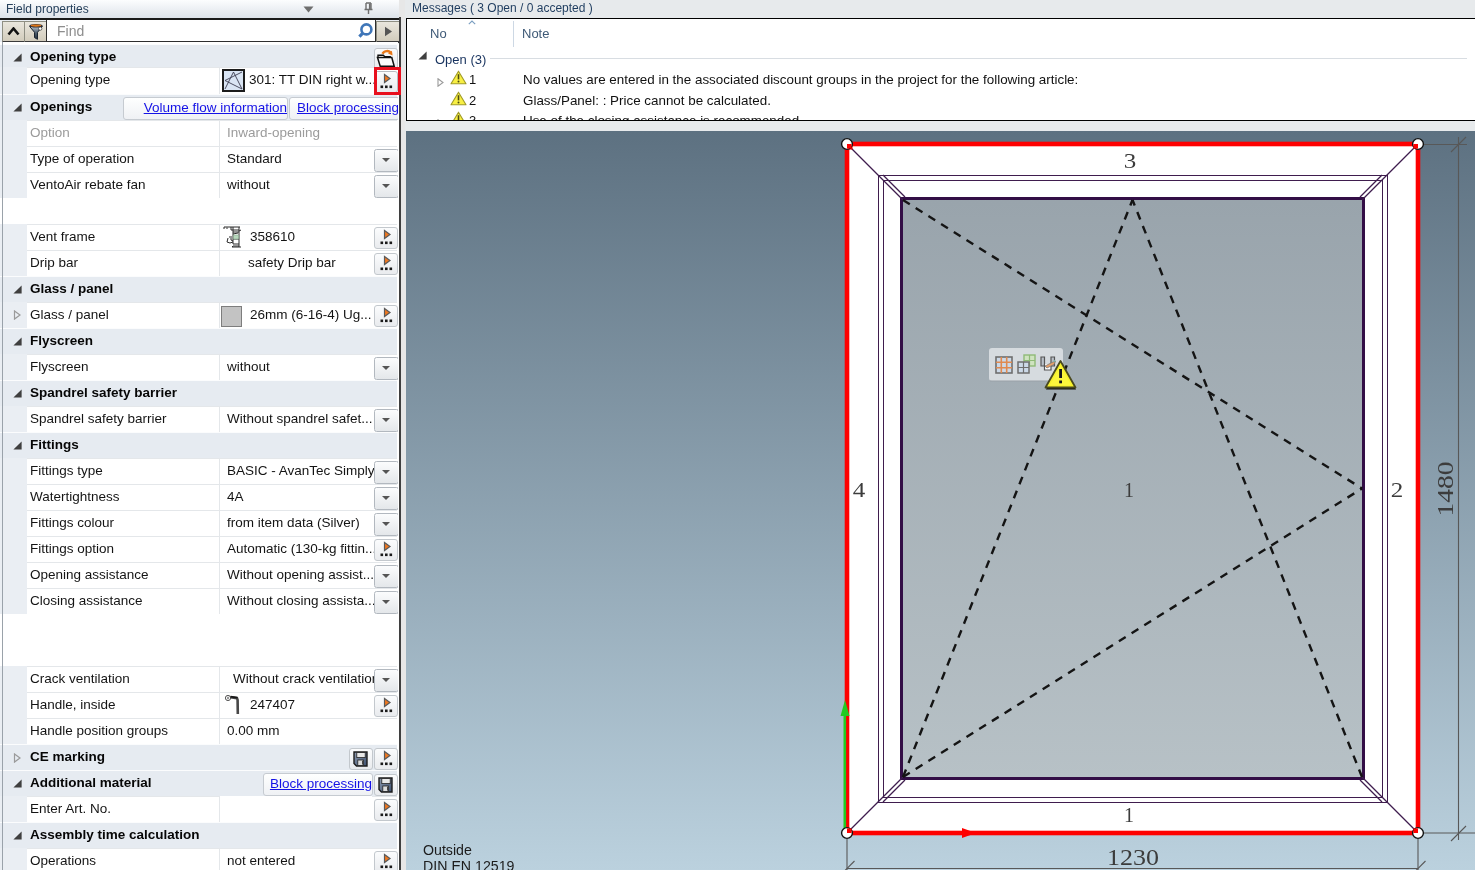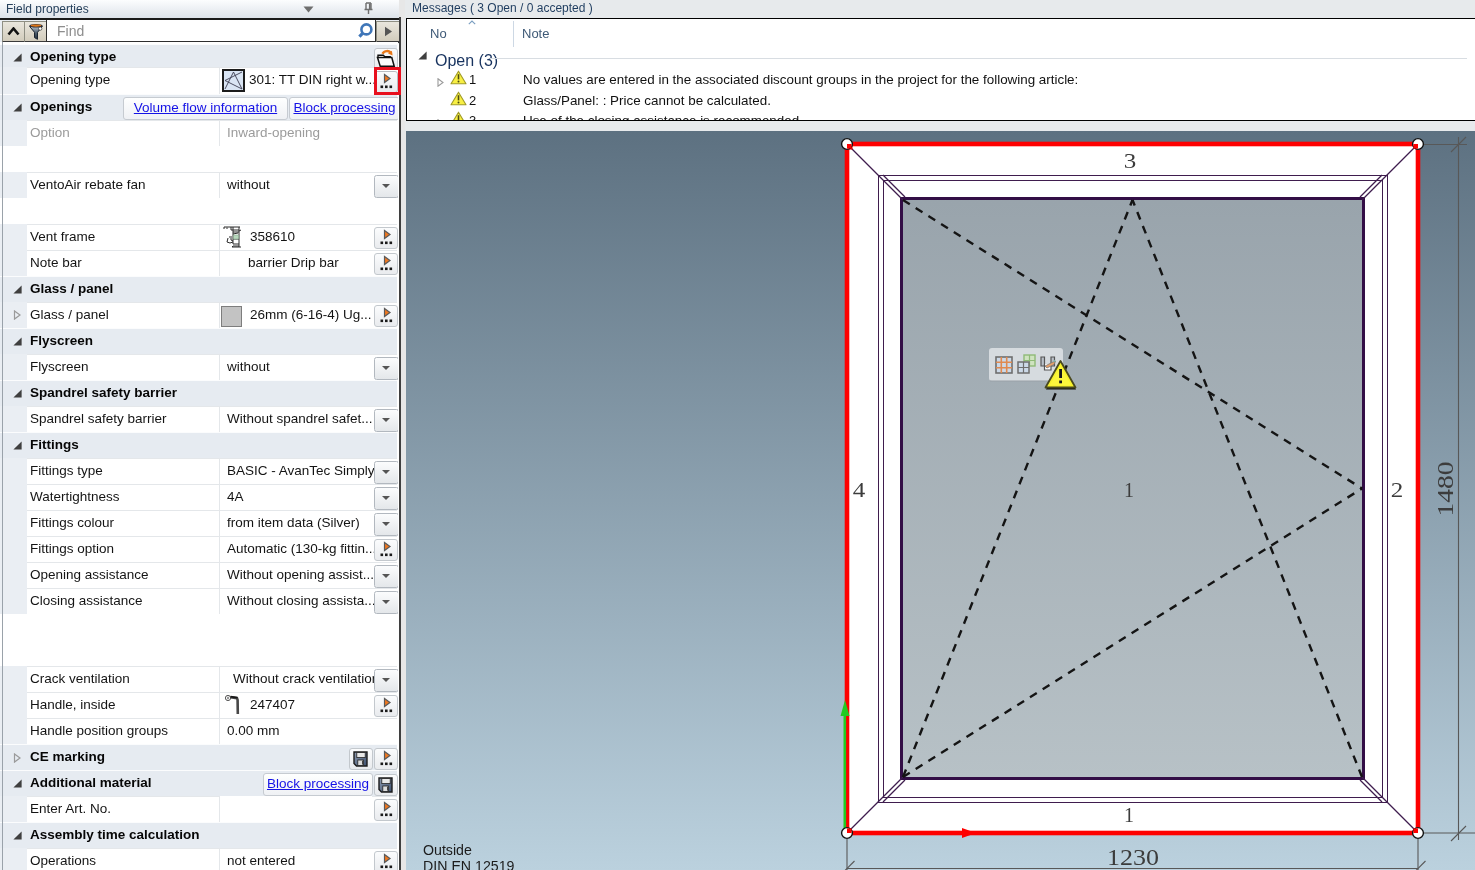--- a/index.html
+++ b/index.html
@@ -21,27 +21,27 @@
 .vc{left:220px;width:177px}
 .lbl{position:absolute;left:30px;top:5px;font-size:13.5px;color:#141414;white-space:nowrap}
 .val{position:absolute;top:5px;font-size:13.5px;color:#141414;white-space:nowrap}
 .gray{color:#9b9b9b}
 .ric{position:absolute}
 .dd{position:absolute;left:374px;width:23px;height:21px;background:linear-gradient(#fbfcfd,#e4e7ea);border:1px solid #b2b8bf;border-radius:2.5px}
 .ddt{position:absolute;left:7px;top:8px;width:0;height:0;border-left:4.5px solid transparent;border-right:4.5px solid transparent;border-top:4.5px solid #555}
 .ab{position:absolute;width:22px;height:20px;background:linear-gradient(#fbfcfd,#e9ebee);border:1px solid #c3c8cd;border-radius:3px}
 .abr{border-color:#b8bdc2}
 .redbox{position:absolute;left:374px;top:67px;width:27px;height:28px;border:3.6px solid #e8101e;box-sizing:border-box;z-index:9}
-.lkb{position:absolute;height:21px;background:linear-gradient(#feffff,#eff1f4);border:1px solid #c6cbd1;border-radius:3px;text-align:center}
+.lkb{position:absolute;height:21px;background:linear-gradient(#feffff,#eff1f4);border:1px solid #c6cbd1;border-radius:3px;text-align:right}
 .lk{font-size:13.5px;color:#1512e6;text-decoration:underline;line-height:20px}
 #msg{position:absolute;left:405px;top:0;width:1070px;height:117px;background:#e7eaec}
 #msgttl{position:absolute;left:7px;top:1px;font-size:12px;color:#1e3c5f}
 #msgbox{position:absolute;left:1px;top:18px;width:1070px;height:103px;background:#fff;border:1.5px solid #000;box-sizing:border-box;overflow:hidden}
 .mh{position:absolute;font-size:13px;color:#3f5a77}
-.mopen{position:absolute;font-size:16px;color:#17325e}
+.mopen{position:absolute;font-size:13px;color:#17325e}
 .mrow{position:absolute;left:0;width:1066px;height:20px}
 .mno{position:absolute;left:62px;top:2px;font-size:13px;color:#111}
 .mtx{position:absolute;left:116px;top:2px;font-size:13.4px;color:#111;white-space:nowrap}
 #rbord{position:absolute;left:399px;top:17px;width:1.5px;height:853px;background:#3f3f3f;z-index:8}
 #band{position:absolute;left:405px;top:121px;width:1070px;height:10px;background:#e7eaec}
 #draw{position:absolute;left:406px;top:131px}
 </style></head>
 <body>
 
 <div id="lp">
@@ -130,20 +130,29 @@
         <span class="ght">Openings</span>
         <div class="lkb" style="left:123px;top:2px;width:163px"><span class="lk">Volume flow information</span></div>
         <div class="lkb" style="left:289px;top:2px;width:109px"><span class="lk">Block processing</span></div>
       </div>
 <div class="prow" style="top:78px;height:26px">
         <div class="cell lc" style="height:26px"></div>
         <div class="cell vc" style="height:26px"></div>
         <span class="lbl gray">Option</span>
         <span class="val gray" style="left:227px">Inward-opening</span>
       </div>
+<div class="prow" style="top:104px;height:26px">
+        <div class="cell lc" style="height:26px"></div>
+        <div class="cell vc" style="height:26px"></div>
+        <span class="lbl">Type of operation</span>
+        <span class="val" style="left:227px">Standard</span>
+        <div class="dd" style="top:3px">
+          <span class="ddt"></span>
+        </div>
+      </div>
 <div class="prow" style="top:130px;height:26px">
         <div class="cell lc" style="height:26px"></div>
         <div class="cell vc" style="height:26px"></div>
         <span class="lbl">VentoAir rebate fan</span>
         <span class="val" style="left:227px">without</span>
         <div class="dd" style="top:3px">
           <span class="ddt"></span>
         </div>
       </div>
 <div class="prow" style="top:182px;height:26px">
@@ -162,22 +171,22 @@
         <div class="ab" style="top:3px;left:374px"><svg width="22" height="20" viewBox="0 0 22 20">
             <path d="M9.5 2.5 L15 6.5 L9.5 10.5 Z" fill="#f07820" stroke="#5a5a5a" stroke-width="1.2"></path>
             <rect x="5.5" y="13.5" width="2.6" height="2.6" fill="#1a1a1a"></rect>
             <rect x="10" y="13.5" width="2.6" height="2.6" fill="#1a1a1a"></rect>
             <rect x="14.5" y="13.5" width="2.6" height="2.6" fill="#1a1a1a"></rect>
           </svg></div>
       </div>
 <div class="prow" style="top:208px;height:26px">
         <div class="cell lc" style="height:26px"></div>
         <div class="cell vc" style="height:26px"></div>
-        <span class="lbl">Note bar</span>
-        <span class="val" style="left:248px">barrier Drip bar</span>
+        <span class="lbl">Drip bar</span>
+        <span class="val" style="left:248px">safety Drip bar</span>
         <div class="ab" style="top:3px;left:374px"><svg width="22" height="20" viewBox="0 0 22 20">
             <path d="M9.5 2.5 L15 6.5 L9.5 10.5 Z" fill="#f07820" stroke="#5a5a5a" stroke-width="1.2"></path>
             <rect x="5.5" y="13.5" width="2.6" height="2.6" fill="#1a1a1a"></rect>
             <rect x="10" y="13.5" width="2.6" height="2.6" fill="#1a1a1a"></rect>
             <rect x="14.5" y="13.5" width="2.6" height="2.6" fill="#1a1a1a"></rect>
           </svg></div>
       </div>
 <div class="ghdr" style="top:234px;height:26px">
         <svg class="tri" width="9" height="9" viewBox="0 0 9 9">
           <path d="M8.6 0.4 V8.6 H0.4 Z" fill="#3f3f3f"></path>

